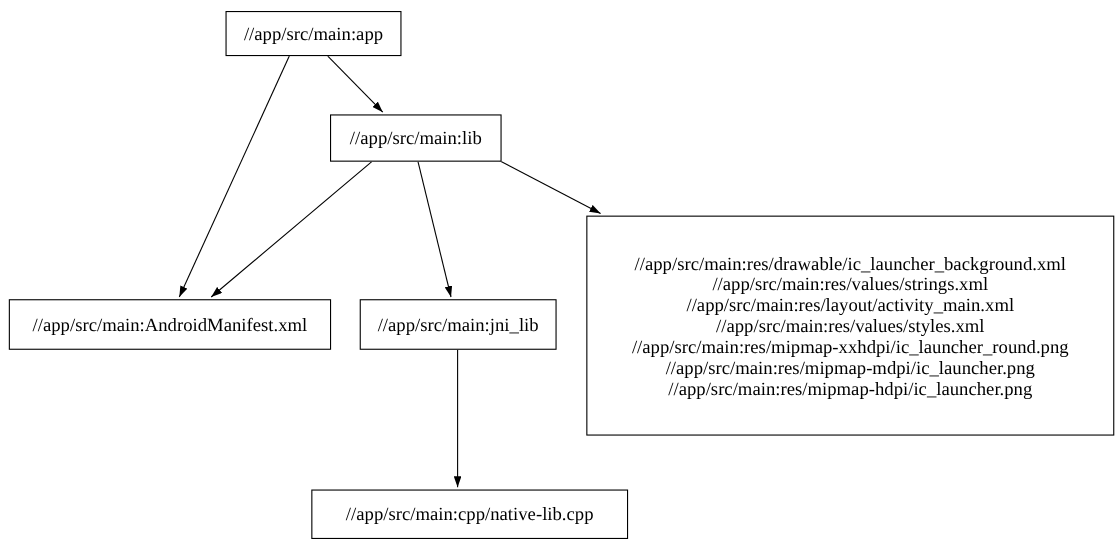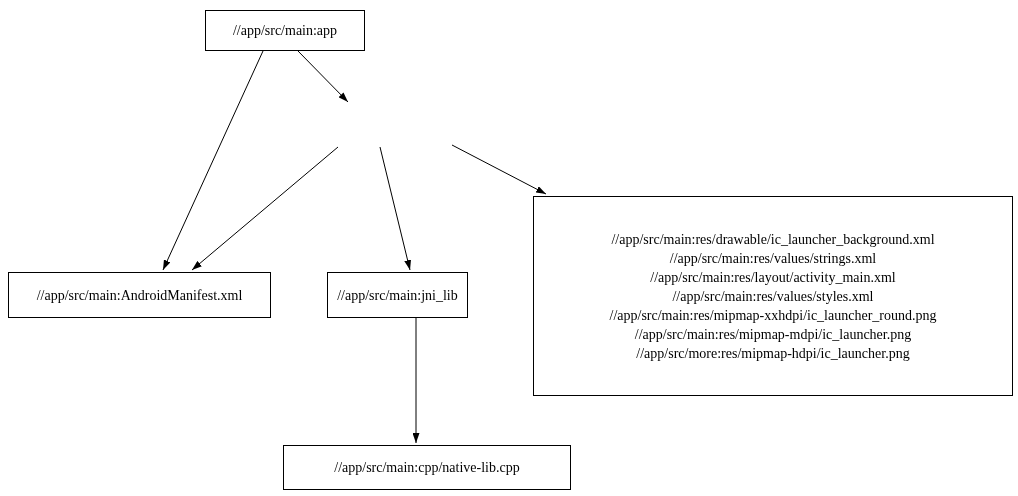--- a/index.html
+++ b/index.html
@@ -6,21 +6,21 @@
     margin: 0;
     padding: 0;
     background: #ffffff;
   }
   #canvas {
     position: relative;
     width: 1018px;
     height: 496px;
     background: #ffffff;
     font-family: "Liberation Serif", "DejaVu Serif", serif;
-    font-size: 14px;
+    font-size: 17px;
     color: #000000;
     overflow: hidden;
   }
   #edges {
     position: absolute;
     left: 0;
     top: 0;
     width: 1018px;
     height: 496px;
     z-index: 0;
@@ -61,36 +61,39 @@
     <line x1="338" y1="147" x2="192" y2="270" stroke="#000000" stroke-width="1" marker-end="url(#arrow)"></line>
     <line x1="380" y1="147" x2="410" y2="270" stroke="#000000" stroke-width="1" marker-end="url(#arrow)"></line>
     <line x1="452" y1="145" x2="546" y2="194" stroke="#000000" stroke-width="1" marker-end="url(#arrow)"></line>
     <line x1="416" y1="318" x2="416" y2="443" stroke="#000000" stroke-width="1" marker-end="url(#arrow)"></line>
   </svg>
 
   <div class="node" style="left:205px; top:10px; width:160px; height:41px;">
     <span class="nline">//app/src/main:app</span>
   </div>
 
+  <div class="node" style="left:300px; top:104px; width:156px; height:43px;">
+    <span class="nline">//app/src/main:lib</span>
+  </div>
 
-  <div class="node" style="left:8px; top:272px; width:263px; height:46px;">
+  <div class="node" style="left:8px; top:272px; width:293px; height:46px;">
     <span class="nline">//app/src/main:AndroidManifest.xml</span>
   </div>
 
-  <div class="node" style="left:327px; top:272px; width:141px; height:46px;">
+  <div class="node" style="left:327px; top:272px; width:179px; height:46px;">
     <span class="nline">//app/src/main:jni_lib</span>
   </div>
 
   <div class="node multi" style="left:533px; top:196px; width:480px; height:200px;">
     <span class="nline">//app/src/main:res/drawable/ic_launcher_background.xml</span>
     <span class="nline">//app/src/main:res/values/strings.xml</span>
     <span class="nline">//app/src/main:res/layout/activity_main.xml</span>
     <span class="nline">//app/src/main:res/values/styles.xml</span>
     <span class="nline">//app/src/main:res/mipmap-xxhdpi/ic_launcher_round.png</span>
     <span class="nline">//app/src/main:res/mipmap-mdpi/ic_launcher.png</span>
-    <span class="nline">//app/src/more:res/mipmap-hdpi/ic_launcher.png</span>
+    <span class="nline">//app/src/main:res/mipmap-hdpi/ic_launcher.png</span>
   </div>
 
   <div class="node" style="left:283px; top:445px; width:288px; height:45px;">
     <span class="nline">//app/src/main:cpp/native-lib.cpp</span>
   </div>
 
 </div>
 
 </body></html>

